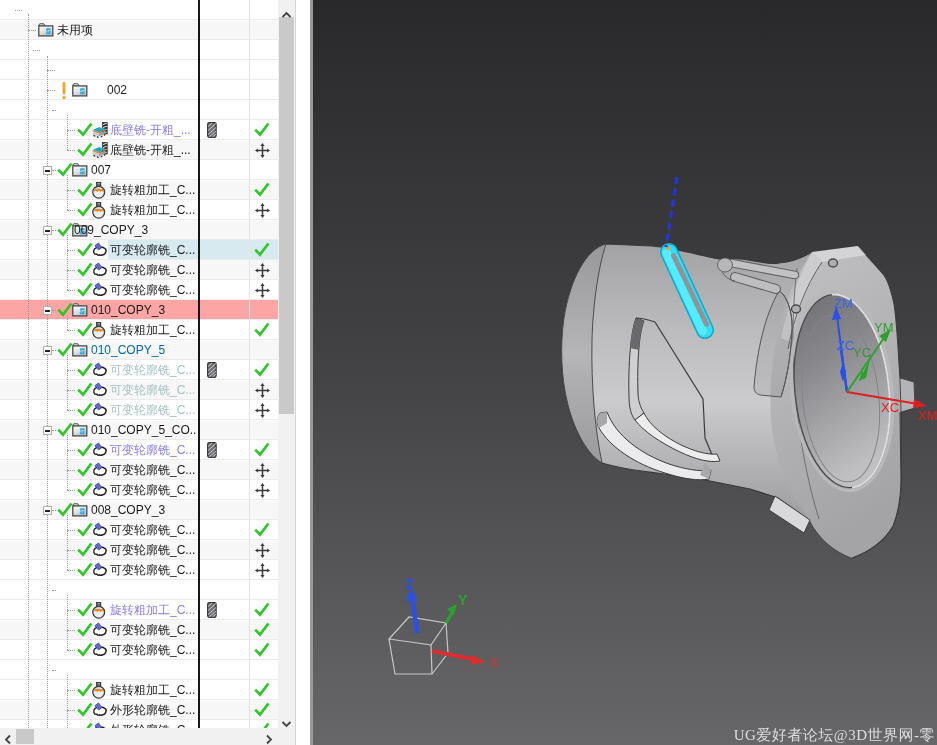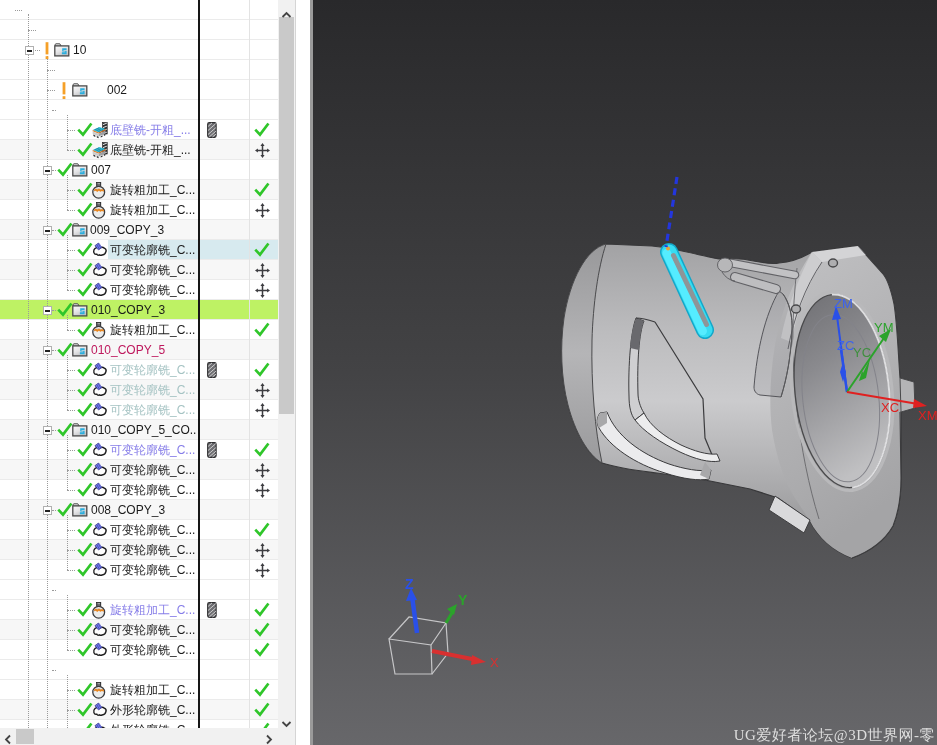--- a/index.html
+++ b/index.html
@@ -9,35 +9,29 @@
     <defs>
       <linearGradient id="fg" x1="0" y1="0" x2="0.55" y2="1">
         <stop offset="0" stop-color="#fbfbfb"></stop>
         <stop offset="0.55" stop-color="#e4e4e6"></stop>
         <stop offset="1" stop-color="#c2c2c4"></stop>
       </linearGradient>
     </defs>
   </svg>
 <div class="ab" style="left:0;top:0;width:313px;height:745px;background:#fff;">
 <div class="ab" style="left:0;top:19px;width:278px;height:1px;background:#ebebeb;"></div>
+<div class="ab" style="left:0;top:20px;width:278px;height:20px;background:#f7f7f7;overflow:hidden;">
+<div class="ab z2" style="left:38px;top:3px;"><svg width="16" height="14" viewBox="0 0 16 14">
+          <path d="M1.2,3.2 L1.2,1.6 Q1.2,0.8 2,0.8 L5.8,0.8 L7.2,3.2 Z" fill="#ededed" stroke="#4a4a4a" stroke-width="1"></path>
+          <rect x="0.8" y="2.9" width="14" height="10" fill="url(#fg)" stroke="#4a4a4a" stroke-width="1.3"></rect>
+          <path d="M8.2,5.2 h4.4 v2.1 h-3.1 v0.6 h3.1 v3.4 h-4.7 v-2.1 h3.3 v-0.6 h-3 z" fill="#2aaede"></path>
+        </svg></div>
+<div class="ab rowtxt z2" style="left:57px;top:0;max-width:140px;overflow:hidden;color:#1b1b1b;">未用项</div>
+</div>
 <div class="ab" style="left:0;top:39px;width:278px;height:1px;background:#ebebeb;"></div>
-<div class="ab" style="left:0;top:40px;width:278px;height:20px;background:#ffffff;overflow:hidden;">
-<div class="ab z2" style="left:24.5px;top:5.5px;width:9px;height:9px;background:#fff;border:1px solid #b0b0b0;box-sizing:border-box;"></div>
-<div class="ab z2" style="left:26.5px;top:9.5px;width:5px;height:2px;background:#222;"></div>
-<div class="ab z2" style="left:44px;top:2px;"><svg width="6" height="17" viewBox="0 0 6 17">
-          <rect x="1.6" y="0.2" width="2.8" height="12.2" fill="#f5a028"></rect>
-          <rect x="1.6" y="14.2" width="2.8" height="2.8" fill="#f5a028"></rect>
-        </svg></div>
-<div class="ab z2" style="left:54px;top:3px;"><svg width="16" height="14" viewBox="0 0 16 14">
-          <path d="M1.2,3.2 L1.2,1.6 Q1.2,0.8 2,0.8 L5.8,0.8 L7.2,3.2 Z" fill="#ededed" stroke="#4a4a4a" stroke-width="1"></path>
-          <rect x="0.8" y="2.9" width="14" height="10" fill="url(#fg)" stroke="#4a4a4a" stroke-width="1.3"></rect>
-          <path d="M8.2,5.2 h4.4 v2.1 h-3.1 v0.6 h3.1 v3.4 h-4.7 v-2.1 h3.3 v-0.6 h-3 z" fill="#2aaede"></path>
-        </svg></div>
-<div class="ab rowtxt z2" style="left:73px;top:0;max-width:124px;overflow:hidden;color:#1b1b1b;">10</div>
-</div>
 <div class="ab" style="left:0;top:59px;width:278px;height:1px;background:#ebebeb;"></div>
 <div class="ab" style="left:0;top:79px;width:278px;height:1px;background:#ebebeb;"></div>
 <div class="ab" style="left:0;top:80px;width:278px;height:20px;background:#ffffff;overflow:hidden;">
 <div class="ab z2" style="left:61px;top:2px;"><svg width="6" height="17" viewBox="0 0 6 17">
           <rect x="1.6" y="0.2" width="2.8" height="12.2" fill="#f5a028"></rect>
           <rect x="1.6" y="14.2" width="2.8" height="2.8" fill="#f5a028"></rect>
         </svg></div>
 <div class="ab z2" style="left:72px;top:3px;"><svg width="16" height="14" viewBox="0 0 16 14">
           <path d="M1.2,3.2 L1.2,1.6 Q1.2,0.8 2,0.8 L5.8,0.8 L7.2,3.2 Z" fill="#ededed" stroke="#4a4a4a" stroke-width="1"></path>
           <rect x="0.8" y="2.9" width="14" height="10" fill="url(#fg)" stroke="#4a4a4a" stroke-width="1.3"></rect>
@@ -147,21 +141,21 @@
 <div class="ab z2" style="left:42.5px;top:5.5px;width:9px;height:9px;background:#fff;border:1px solid #b0b0b0;box-sizing:border-box;"></div>
 <div class="ab z2" style="left:44.5px;top:9.5px;width:5px;height:2px;background:#222;"></div>
 <div class="ab z2" style="left:57px;top:2px;"><svg width="16" height="16" viewBox="0 0 16 16">
           <path d="M2.2,8.6 L6,12.6 L13.6,2.6" fill="none" stroke="#2fc62a" stroke-width="2.7" stroke-linecap="square"></path>
         </svg></div>
 <div class="ab z2" style="left:72px;top:3px;"><svg width="16" height="14" viewBox="0 0 16 14">
           <path d="M1.2,3.2 L1.2,1.6 Q1.2,0.8 2,0.8 L5.8,0.8 L7.2,3.2 Z" fill="#ededed" stroke="#4a4a4a" stroke-width="1"></path>
           <rect x="0.8" y="2.9" width="14" height="10" fill="url(#fg)" stroke="#4a4a4a" stroke-width="1.3"></rect>
           <path d="M8.2,5.2 h4.4 v2.1 h-3.1 v0.6 h3.1 v3.4 h-4.7 v-2.1 h3.3 v-0.6 h-3 z" fill="#2aaede"></path>
         </svg></div>
-<div class="ab rowtxt z2" style="left:90px;top:0;max-width:106px;overflow:hidden;color:#1b1b1b;">009_COPY_3</div>
+<div class="ab rowtxt z2" style="left:74px;top:0;max-width:106px;overflow:hidden;color:#1b1b1b;">009_COPY_3</div>
 </div>
 <div class="ab" style="left:0;top:239px;width:278px;height:1px;background:#ebebeb;"></div>
 <div class="ab" style="left:0;top:240px;width:278px;height:20px;background:#ffffff;overflow:hidden;">
 <div class="ab" style="left:108px;top:0;width:170px;height:20px;background:#d7eaef;"></div>
 <div class="ab z2" style="left:77px;top:2px;"><svg width="16" height="16" viewBox="0 0 16 16">
           <path d="M2.2,8.6 L6,12.6 L13.6,2.6" fill="none" stroke="#2fc62a" stroke-width="2.7" stroke-linecap="square"></path>
         </svg></div>
 <div class="ab z2" style="left:92px;top:2px;"><svg width="16" height="15" viewBox="0 0 16 15">
           <path d="M3,6.6 Q1.2,8.4 1.9,10.6 Q2.6,12.8 4.9,12.2 Q5.6,13.7 7.4,12.9 Q8.5,13.7 10.1,13 Q13.4,12.6 13.9,9.7 Q14.8,7.2 12.3,6.1 Q10.4,4.6 8.6,5.7 Q5.4,4.4 3,6.6 Z" fill="#fdfdfd" stroke="#1c1c1c" stroke-width="1.4"></path>
           <path d="M2.9,3.7 L6.4,1 L10,5.3 L6.6,8 Z" fill="#4850c8" stroke="#23237a" stroke-width="0.6"></path>
@@ -198,21 +192,21 @@
           <path d="M2.9,3.7 L6.4,1 L10,5.3 L6.6,8 Z" fill="#4850c8" stroke="#23237a" stroke-width="0.6"></path>
           <path d="M4.1,3.1 l2.4,4.4 M5.6,2 l2.4,4.5 M7.1,1.2 l2.3,4.2" stroke="#8e96ea" stroke-width="0.7"></path>
         </svg></div>
 <div class="ab rowtxt z2" style="left:110px;top:0;max-width:87px;overflow:hidden;color:#1b1b1b;">可变轮廓铣_C...</div>
 </div>
 <div class="ab" style="left:0;top:299px;width:278px;height:1px;background:#ebebeb;"></div>
 <div class="ab" style="left:255px;top:282.5px;"><svg width="15" height="15" viewBox="0 0 15 15">
         <path d="M7.5,2.2 V12.8 M2.2,7.5 H12.8" stroke="#3c3c40" stroke-width="1.5"></path>
         <path d="M7.5,0 L5.4,2.9 H9.6 Z M7.5,15 L5.4,12.1 H9.6 Z M0,7.5 L2.9,5.4 V9.6 Z M15,7.5 L12.1,5.4 V9.6 Z" fill="#3c3c40"></path>
       </svg></div>
-<div class="ab" style="left:0;top:300px;width:278px;height:20px;background:#bef264;overflow:hidden;">
+<div class="ab" style="left:0;top:300px;width:278px;height:20px;background:#fca5a5;overflow:hidden;">
 <div class="ab z2" style="left:42.5px;top:5.5px;width:9px;height:9px;background:#fff;border:1px solid #b0b0b0;box-sizing:border-box;"></div>
 <div class="ab z2" style="left:44.5px;top:9.5px;width:5px;height:2px;background:#222;"></div>
 <div class="ab z2" style="left:57px;top:2px;"><svg width="16" height="16" viewBox="0 0 16 16">
           <path d="M2.2,8.6 L6,12.6 L13.6,2.6" fill="none" stroke="#2fc62a" stroke-width="2.7" stroke-linecap="square"></path>
         </svg></div>
 <div class="ab z2" style="left:72px;top:3px;"><svg width="16" height="14" viewBox="0 0 16 14">
           <path d="M1.2,3.2 L1.2,1.6 Q1.2,0.8 2,0.8 L5.8,0.8 L7.2,3.2 Z" fill="#ededed" stroke="#4a4a4a" stroke-width="1"></path>
           <rect x="0.8" y="2.9" width="14" height="10" fill="url(#fg)" stroke="#4a4a4a" stroke-width="1.3"></rect>
           <path d="M8.2,5.2 h4.4 v2.1 h-3.1 v0.6 h3.1 v3.4 h-4.7 v-2.1 h3.3 v-0.6 h-3 z" fill="#2aaede"></path>
         </svg></div>
@@ -240,21 +234,21 @@
 <div class="ab z2" style="left:42.5px;top:5.5px;width:9px;height:9px;background:#fff;border:1px solid #b0b0b0;box-sizing:border-box;"></div>
 <div class="ab z2" style="left:44.5px;top:9.5px;width:5px;height:2px;background:#222;"></div>
 <div class="ab z2" style="left:57px;top:2px;"><svg width="16" height="16" viewBox="0 0 16 16">
           <path d="M2.2,8.6 L6,12.6 L13.6,2.6" fill="none" stroke="#2fc62a" stroke-width="2.7" stroke-linecap="square"></path>
         </svg></div>
 <div class="ab z2" style="left:72px;top:3px;"><svg width="16" height="14" viewBox="0 0 16 14">
           <path d="M1.2,3.2 L1.2,1.6 Q1.2,0.8 2,0.8 L5.8,0.8 L7.2,3.2 Z" fill="#ededed" stroke="#4a4a4a" stroke-width="1"></path>
           <rect x="0.8" y="2.9" width="14" height="10" fill="url(#fg)" stroke="#4a4a4a" stroke-width="1.3"></rect>
           <path d="M8.2,5.2 h4.4 v2.1 h-3.1 v0.6 h3.1 v3.4 h-4.7 v-2.1 h3.3 v-0.6 h-3 z" fill="#2aaede"></path>
         </svg></div>
-<div class="ab rowtxt z2" style="left:91px;top:0;max-width:106px;overflow:hidden;color:#be185d;">010_COPY_5</div>
+<div class="ab rowtxt z2" style="left:91px;top:0;max-width:106px;overflow:hidden;color:#0369a1;">010_COPY_5</div>
 </div>
 <div class="ab" style="left:0;top:359px;width:278px;height:1px;background:#ebebeb;"></div>
 <div class="ab" style="left:0;top:360px;width:278px;height:20px;background:#ffffff;overflow:hidden;">
 <div class="ab z2" style="left:77px;top:2px;"><svg width="16" height="16" viewBox="0 0 16 16">
           <path d="M2.2,8.6 L6,12.6 L13.6,2.6" fill="none" stroke="#2fc62a" stroke-width="2.7" stroke-linecap="square"></path>
         </svg></div>
 <div class="ab z2" style="left:92px;top:2px;"><svg width="16" height="15" viewBox="0 0 16 15">
           <path d="M3,6.6 Q1.2,8.4 1.9,10.6 Q2.6,12.8 4.9,12.2 Q5.6,13.7 7.4,12.9 Q8.5,13.7 10.1,13 Q13.4,12.6 13.9,9.7 Q14.8,7.2 12.3,6.1 Q10.4,4.6 8.6,5.7 Q5.4,4.4 3,6.6 Z" fill="#fdfdfd" stroke="#1c1c1c" stroke-width="1.4"></path>
           <path d="M2.9,3.7 L6.4,1 L10,5.3 L6.6,8 Z" fill="#4850c8" stroke="#23237a" stroke-width="0.6"></path>
           <path d="M4.1,3.1 l2.4,4.4 M5.6,2 l2.4,4.5 M7.1,1.2 l2.3,4.2" stroke="#8e96ea" stroke-width="0.7"></path>

